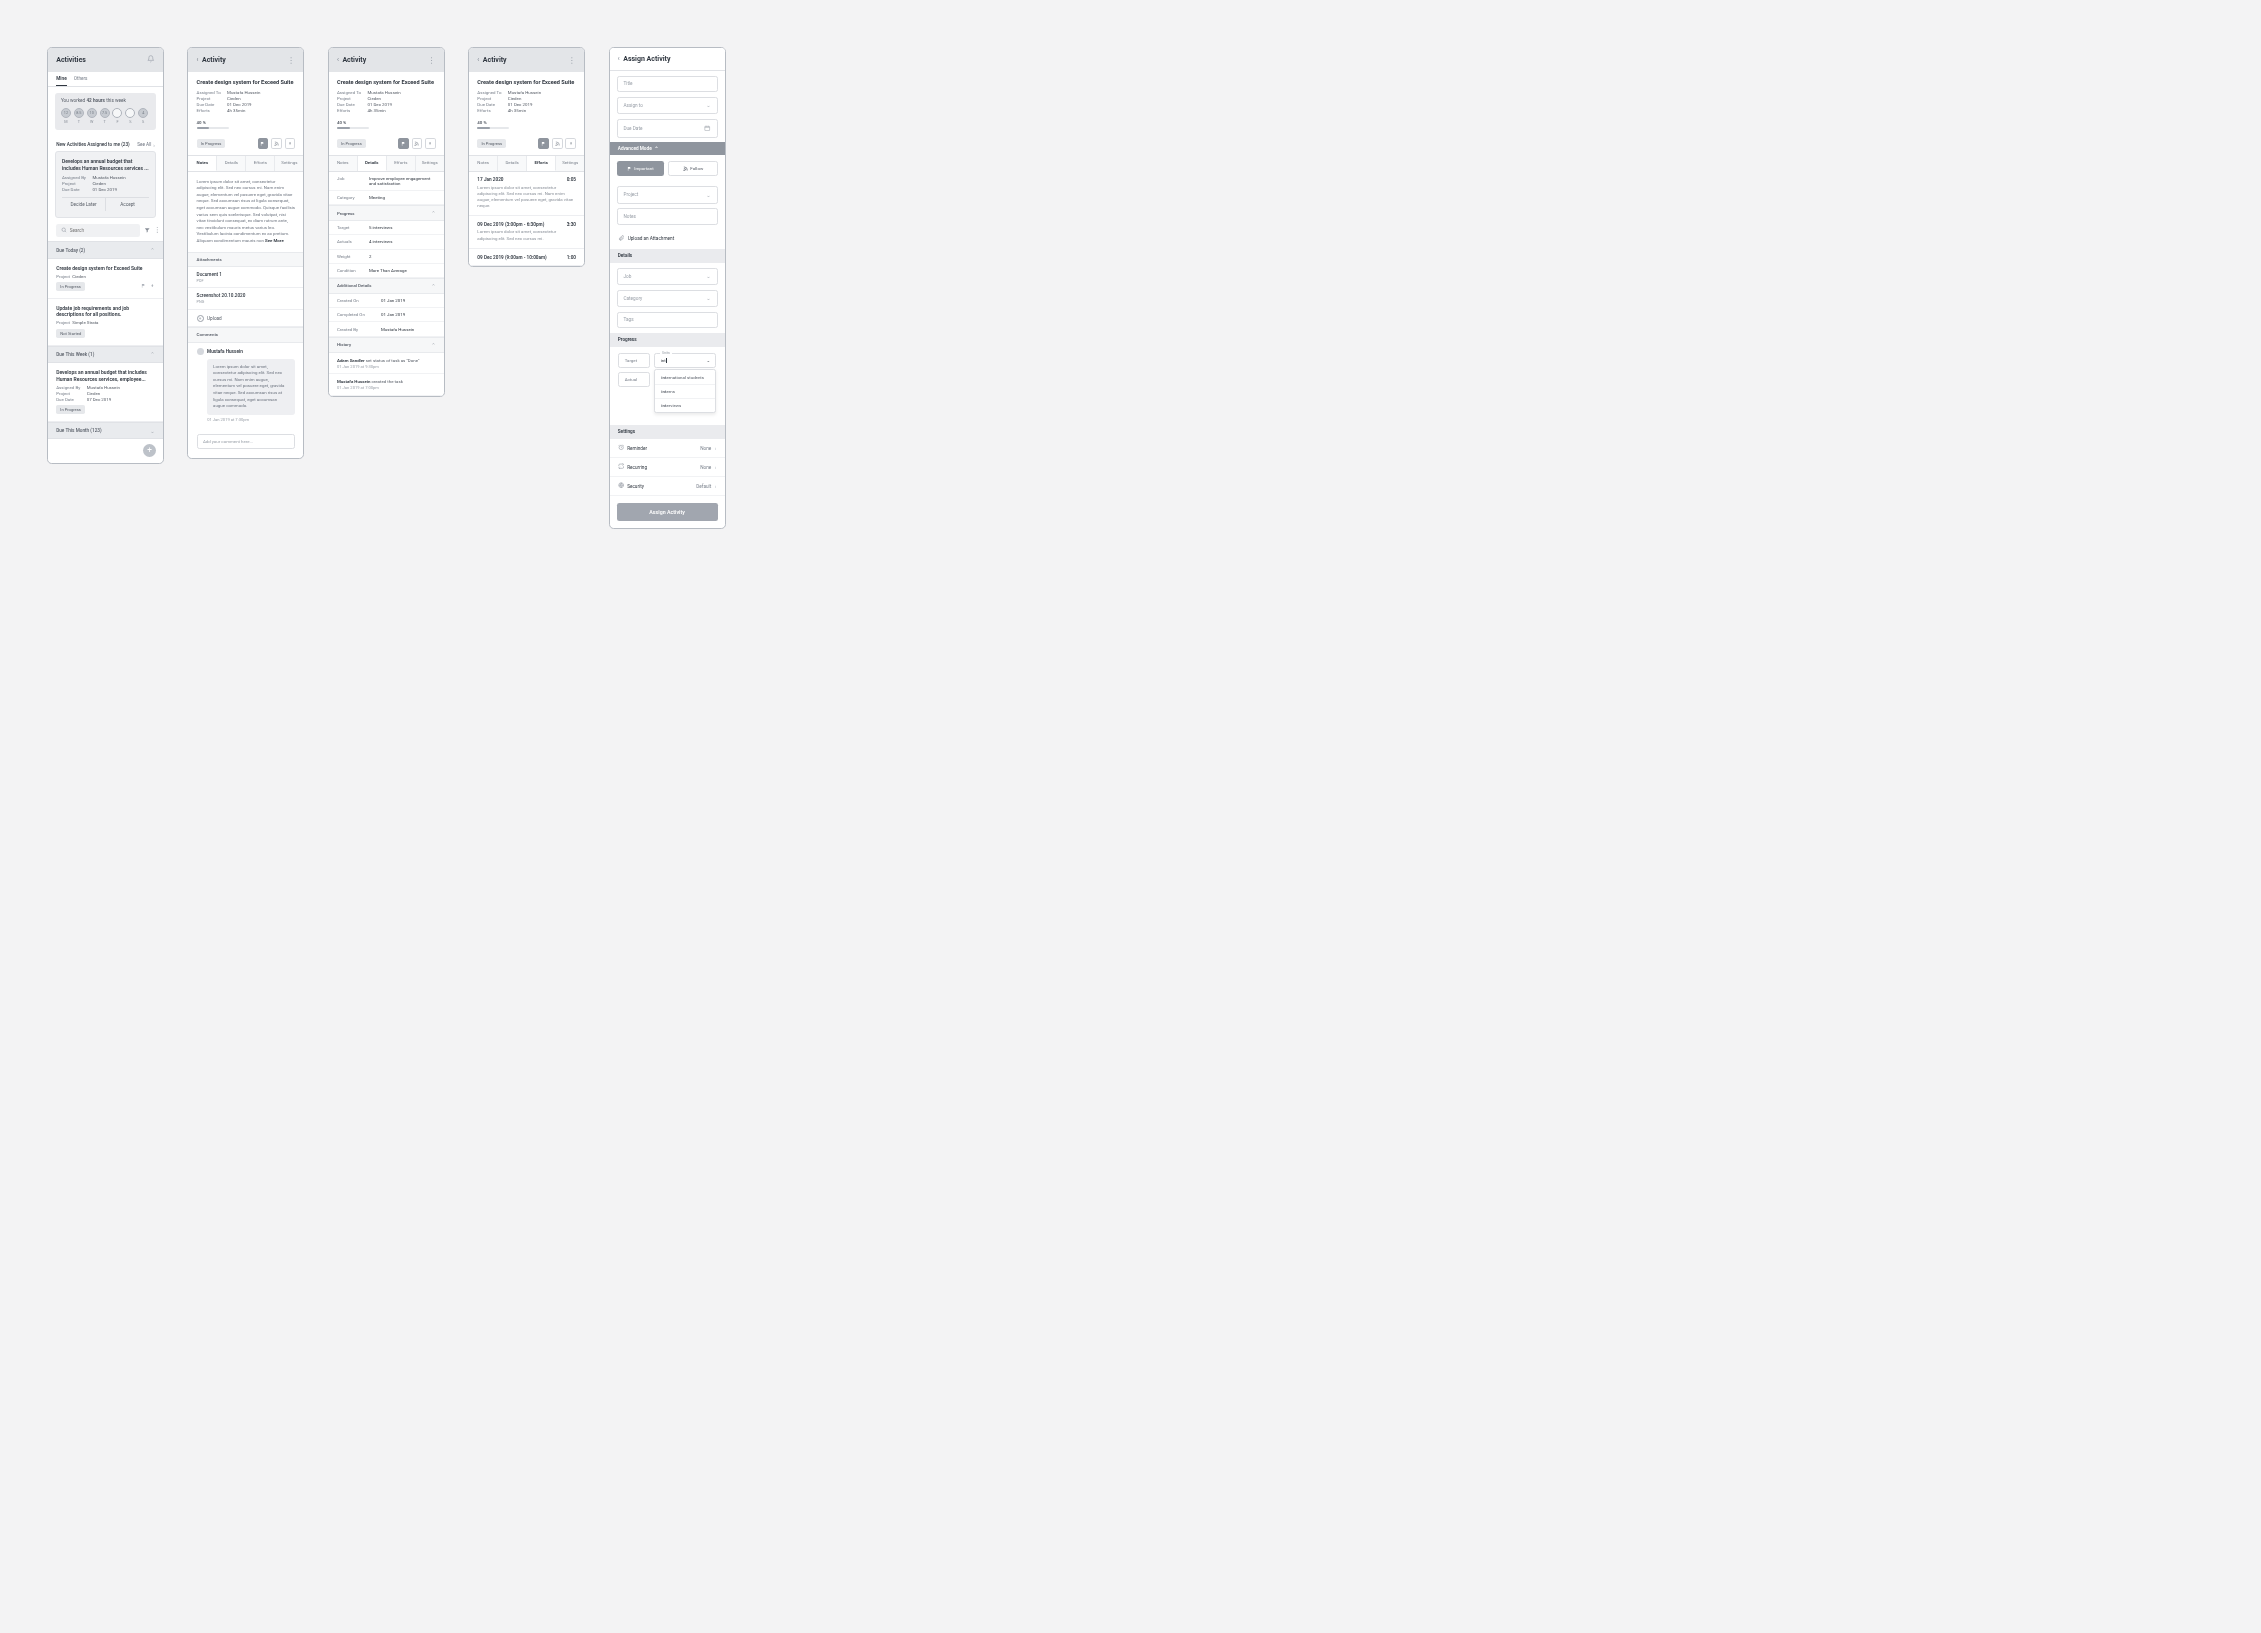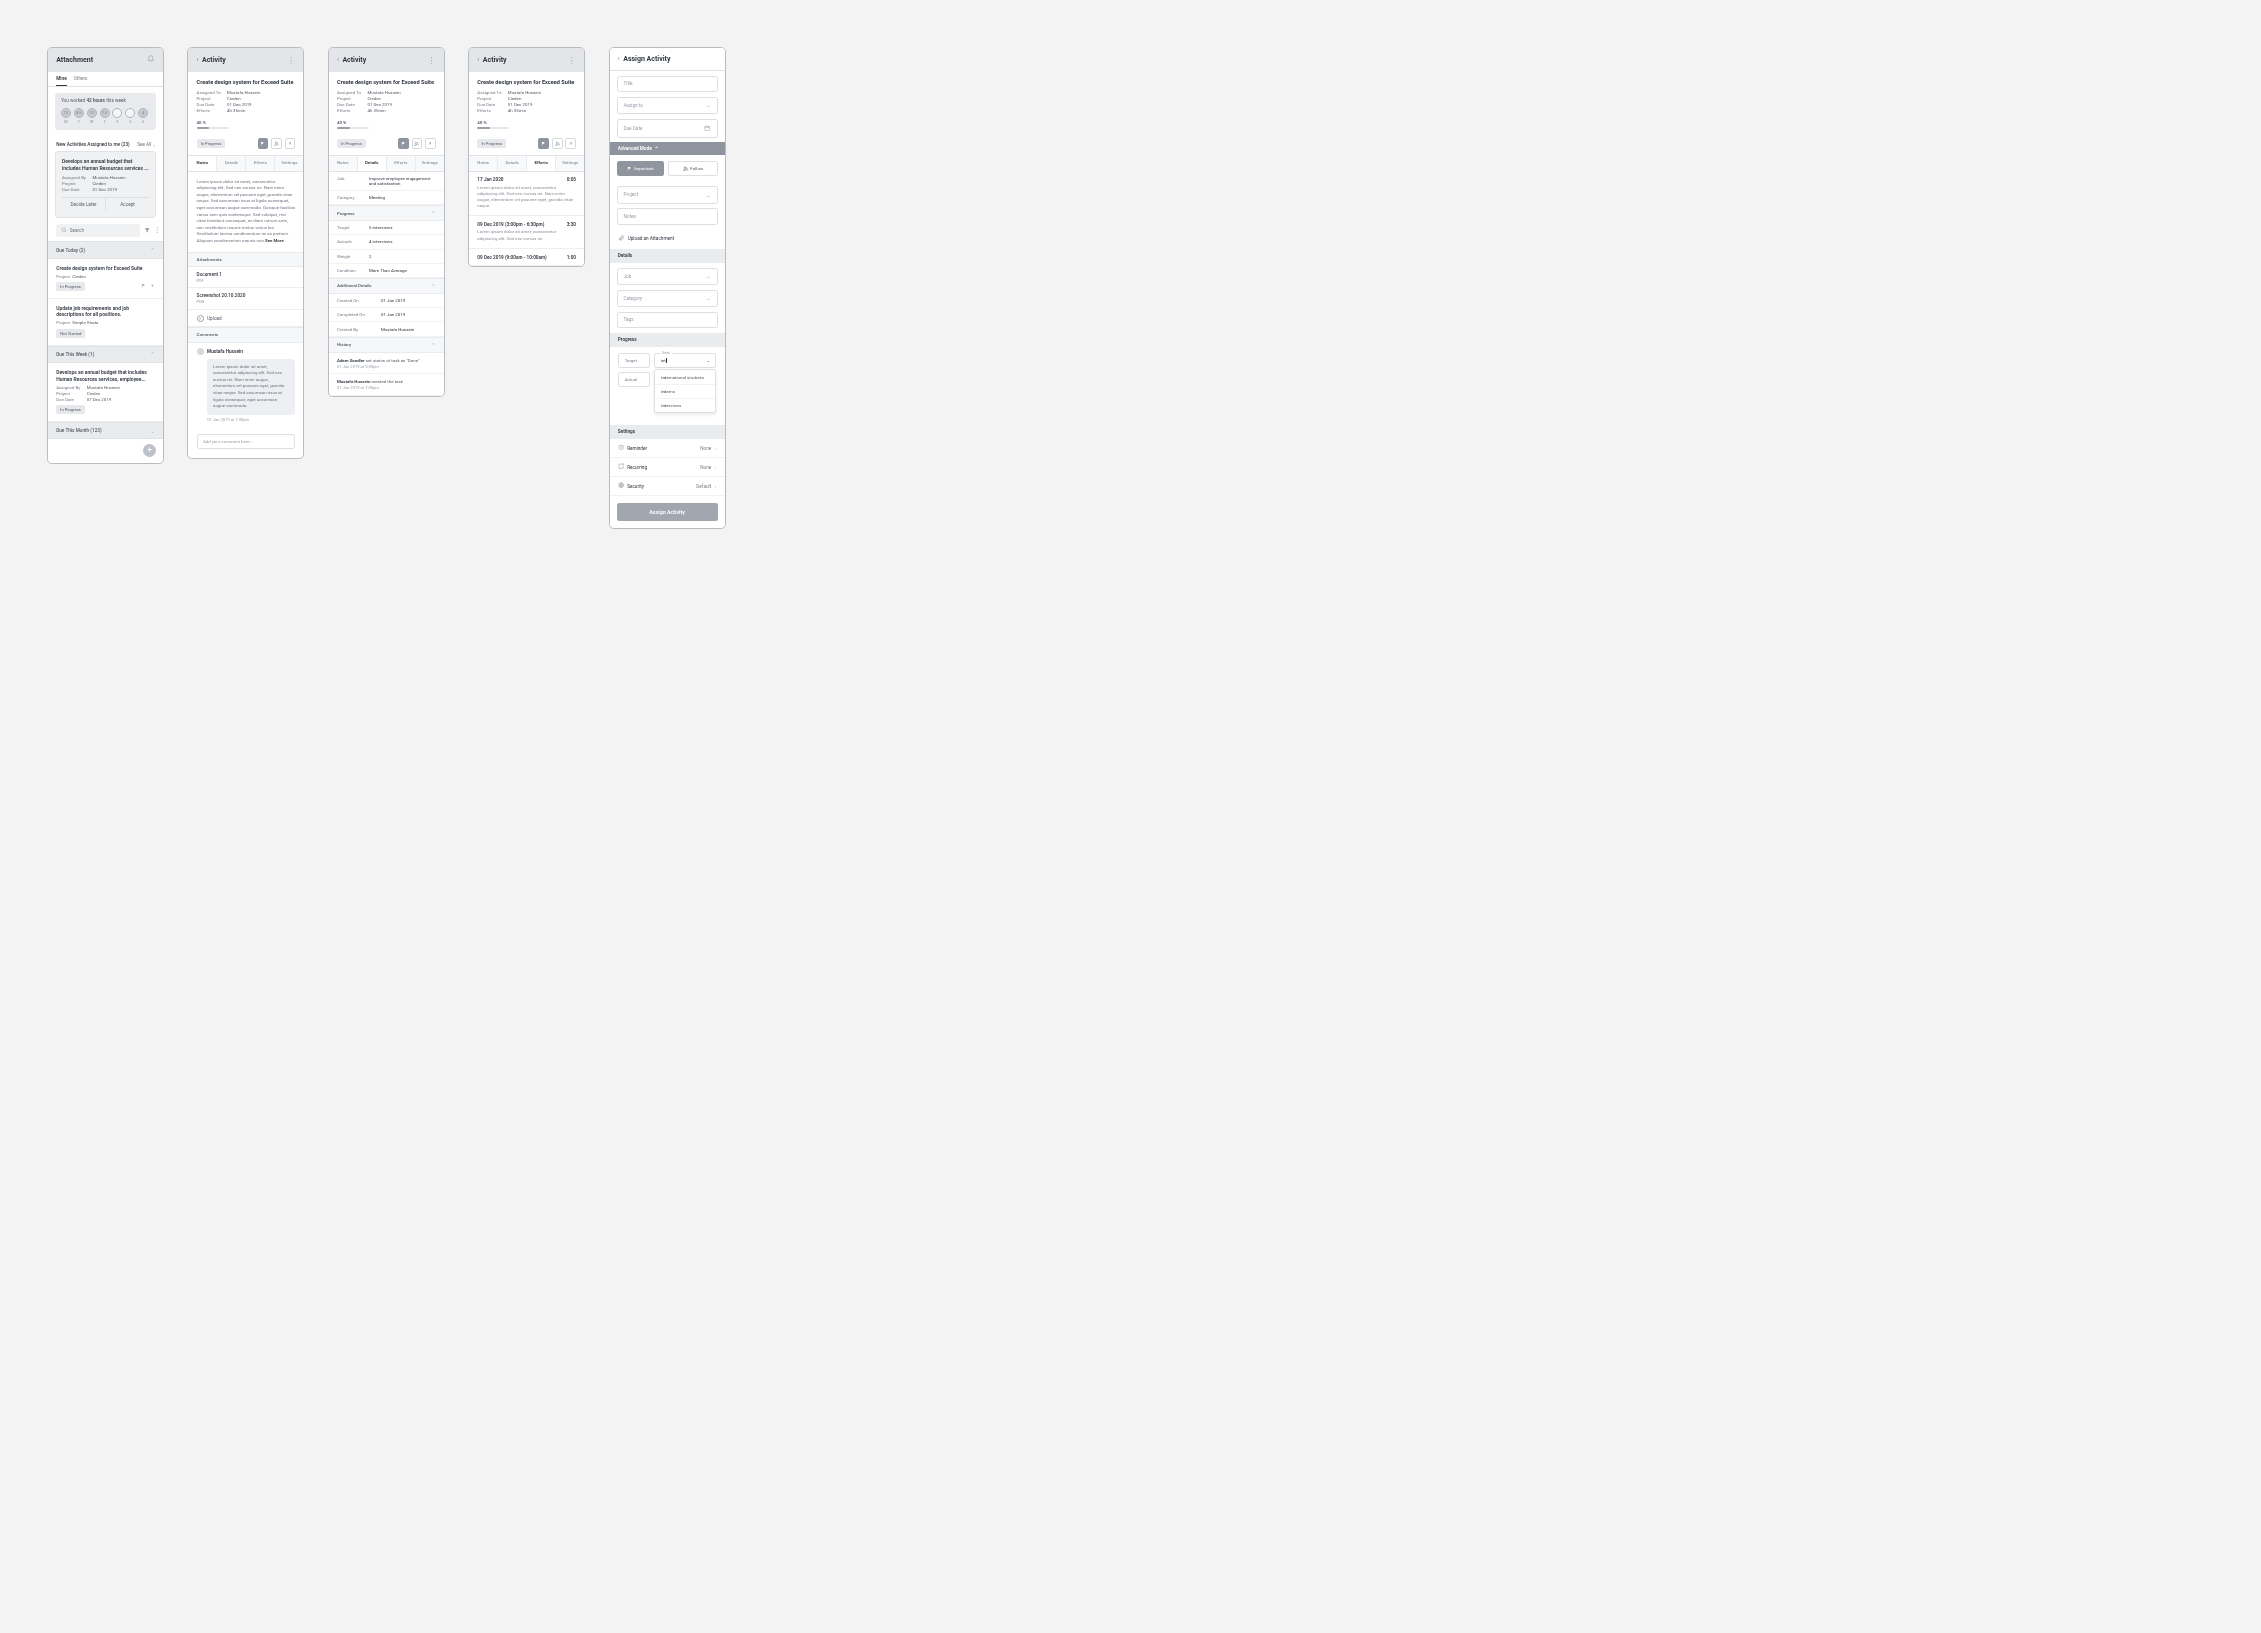--- a/index.html
+++ b/index.html
@@ -141,21 +141,21 @@
 .submit-btn { margin: 7px; background: #a1a6af; color: #fff; text-align: center; padding: 5.9px 0; border-radius: 2.3px; font-size: 5.3px; font-weight: 600; cursor: pointer; }
 .cal-ic { color: #9aa0a9; font-size: 5.9px; }
 svg.flag { width: 5.3px; height: 5.3px; }
 svg.pin { width: 4.7px; height: 5.9px; }
 </style>
 </head>
 <body>
 
 <div class="panel">
   <div class="panel-header">
-    <h2>Attachment</h2>
+    <h2>Activities</h2>
     <span class="bell-ic">
       <svg width="7.6" height="7.6" viewBox="0 0 24 24" fill="none" stroke="currentColor" stroke-width="2">
           <path d="M18 8a6 6 0 0 0-12 0c0 7-3 9-3 9h18s-3-2-3-9"></path>
           <path d="M13.73 21a2 2 0 0 1-3.46 0"></path>
         </svg>
     </span>
   </div>
   <div class="mini-tabs">
     <div class="mini-tab active">Mine</div>
     <div class="mini-tab">Others</div>

